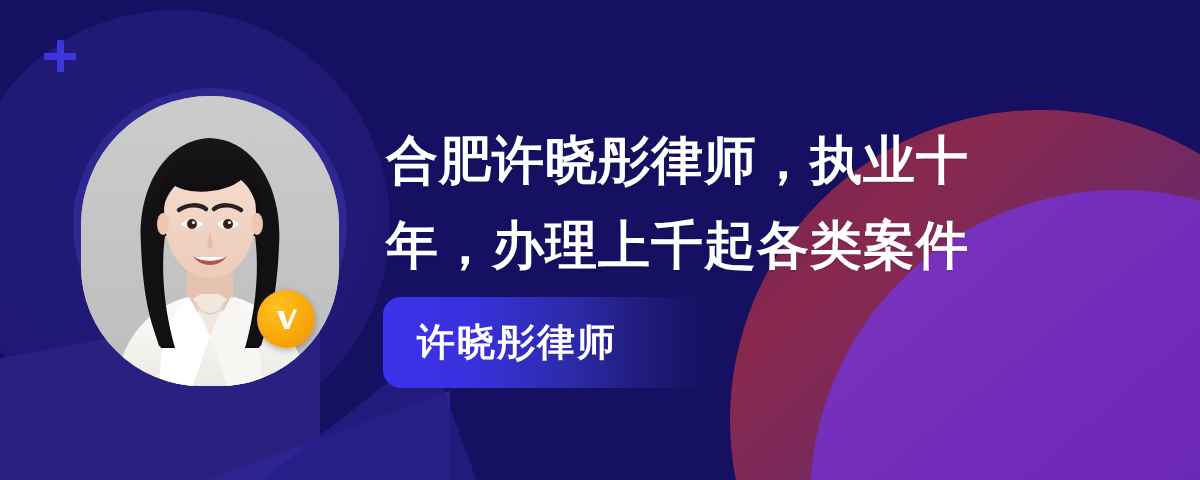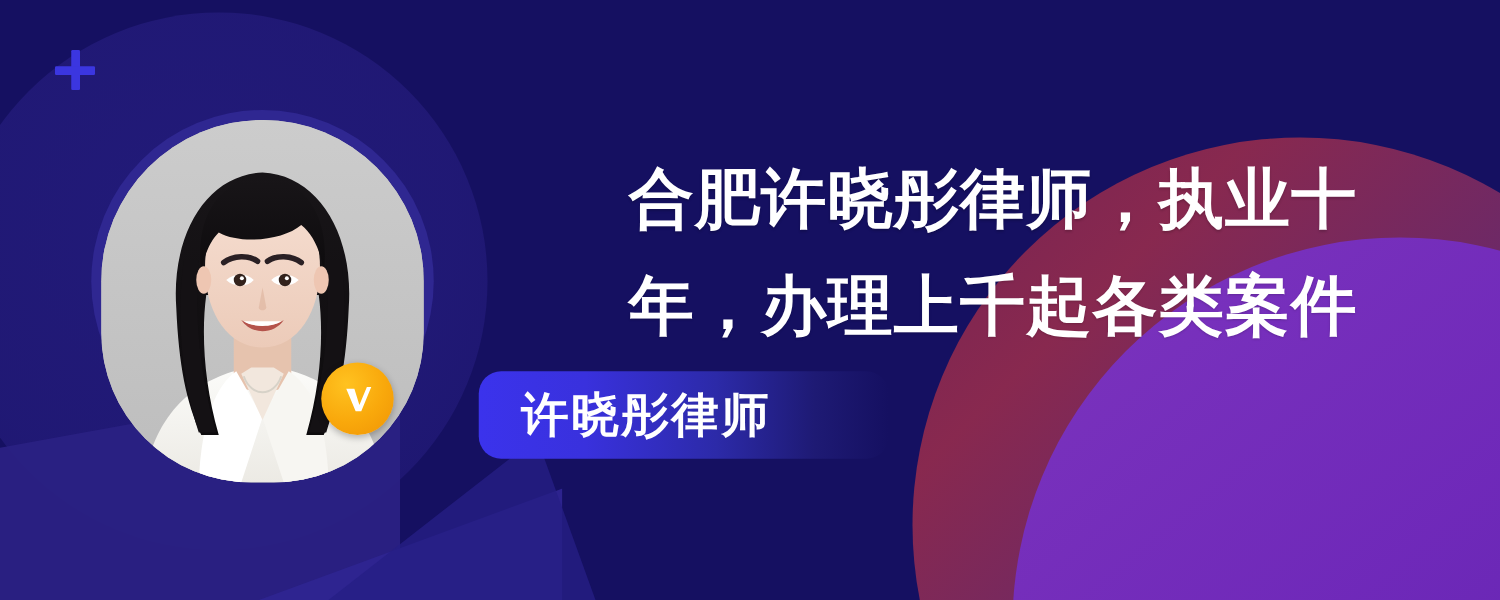--- a/index.html
+++ b/index.html
@@ -88,32 +88,32 @@
   #verified-badge{
     position:absolute;left:184px;top:202px;width:58px;height:58px;border-radius:50%;
     background:radial-gradient(circle at 35% 30%,#ffc220 0%,#f9a80b 55%,#ef9405 100%);
     box-shadow:0 2px 6px rgba(0,0,0,.28);
     display:flex;align-items:center;justify-content:center;
   }
   #verified-badge svg{display:block;}
 
   
   #content{
-    position:absolute;left:386px;top:118px;width:700px;text-align:right;
+    position:absolute;left:386px;top:118px;width:700px;
   }
   #headline{
     margin:0;color:#ffffff;
     font-size:52px;line-height:85px;font-weight:700;
     letter-spacing:1px;
     white-space:pre-wrap;
     text-shadow:0 1px 2px rgba(0,0,0,.18);
   }
   #cta-button{
     position:absolute;left:383px;top:297px;
-    width:328px;height:70px;
+    width:328px;height:91px;
     border:0;border-radius:18px;
     background:linear-gradient(90deg,#3b33ec 0%,#3931dd 26%,#2c2aa8 58%,#1e1a74 82%,rgba(22,17,94,0) 100%);
     color:#ffffff;font-size:38px;font-weight:700;letter-spacing:2px;
     font-family:"Liberation Sans","DejaVu Sans",sans-serif;
     text-align:left;padding:0 0 0 34px;
     cursor:pointer;display:flex;align-items:center;
   }
 </style>
 </head>
 <body>

